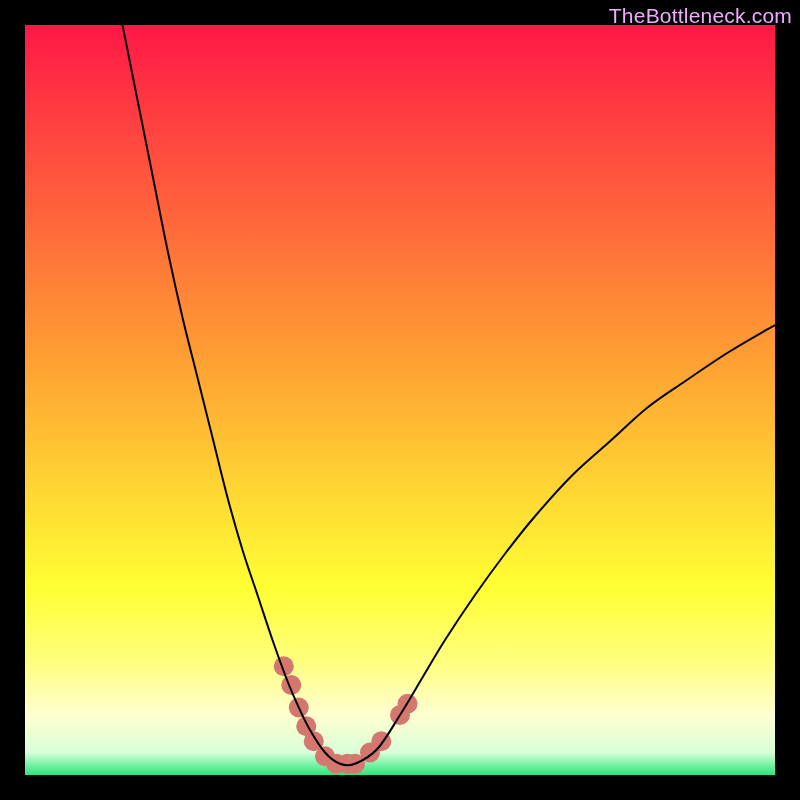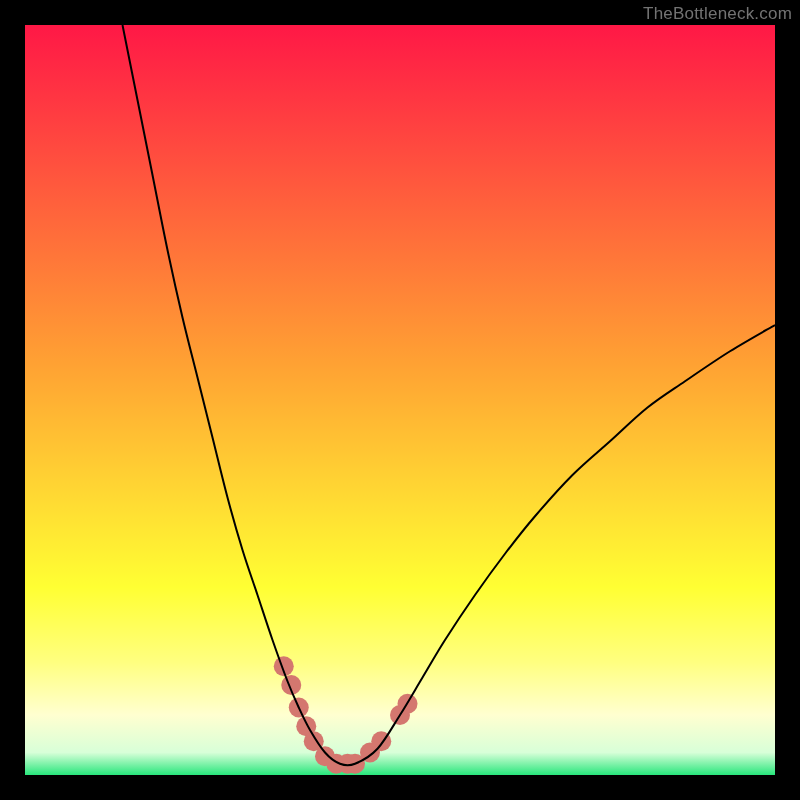--- a/index.html
+++ b/index.html
@@ -15,23 +15,23 @@
     left: 25px;
     top: 25px;
     width: 750px;
     height: 750px;
     background: #000;
   }
   .watermark {
     position: absolute;
     right: 8px;
     top: 4px;
-    color: #737373;
+    color: #f0abfc;
     font-family: Arial, Helvetica, sans-serif;
-    font-size: 17px;
+    font-size: 21px;
     font-weight: 500;
     letter-spacing: 0.2px;
     z-index: 10;
   }
   svg {
     display: block;
   }
 </style>
 </head>
 <body>

